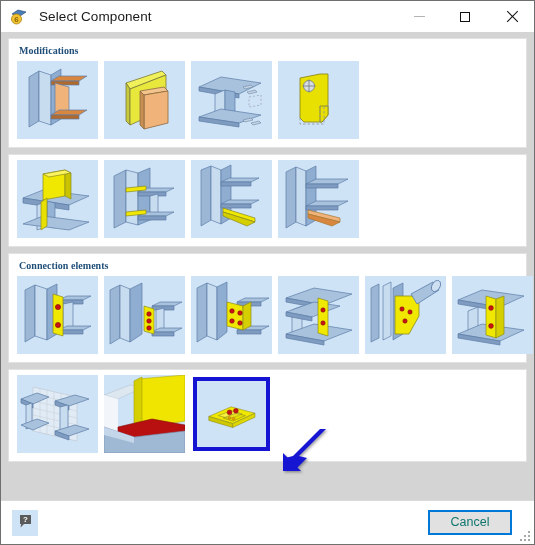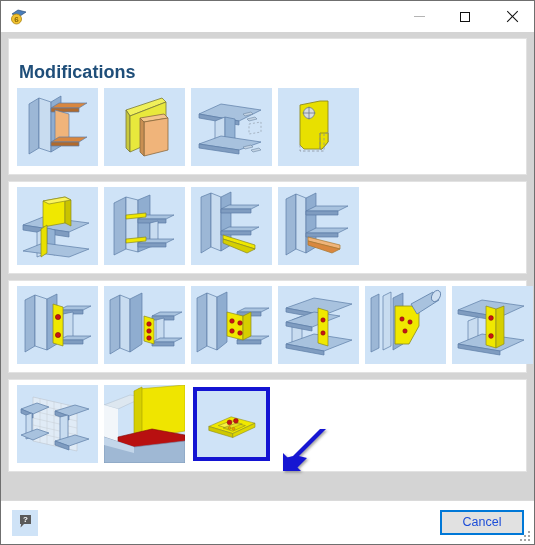--- a/index.html
+++ b/index.html
@@ -101,25 +101,26 @@
     position: relative;
   }
   .group {
     background: #ffffff;
     border: 1px solid #e2e2e2;
     box-sizing: border-box;
     margin-bottom: 6px;
     padding: 5px 8px 8px 8px;
   }
   .group-title {
-    font-size: 18px;
+    font-size: 10px;
     font-weight: bold;
     color: #1f4e79;
-    margin: 18px 0 5px 2px;
+    margin: 1px 0 5px 2px;
     letter-spacing: 0.05px;
+    font-family: Liberation Serif, serif;
   }
   .thumbs {
     display: flex;
     gap: 6px;
   }
   .thumb {
     width: 81px;
     height: 78px;
     background: #cfe3f7;
     box-sizing: border-box;
@@ -164,22 +165,22 @@
     padding: 0;
   }
   .cancel-btn {
     margin-left: auto;
     width: 84px;
     height: 25px;
     background: #e1e1e1;
     border: 2px solid #0078d7;
     font-family: "Liberation Sans", sans-serif;
     font-size: 12.5px;
-    color: #1d4ed8;
-    margin-right: 2px;
+    color: #0f766e;
+    margin-right: 14px;
     line-height: 1;
     padding: 0;
     box-sizing: border-box;
   }
   .grip {
     position: absolute;
     right: 3px;
     bottom: 2px;
     width: 11px;
     height: 11px;
@@ -207,20 +208,21 @@
 <div class="window">
 
   <div class="titlebar">
     <div class="title-icon">
       <svg viewBox="0 0 20 20">
         <path d="M3 7 L9 3 L17 5 L11 9 Z" fill="#4a7ebb" stroke="#2d4f77" stroke-width="0.7"></path>
         <ellipse cx="7.5" cy="12" rx="5" ry="5" fill="#f2c230" stroke="#a8820c" stroke-width="0.8"></ellipse>
         <text x="7.5" y="15.4" font-size="8" font-family="Liberation Sans, sans-serif" font-weight="bold" fill="#8a6a05" text-anchor="middle">6</text>
       </svg>
     </div>
+    <div class="title-text">Select Component</div>
     <div class="win-buttons">
       <button class="win-btn">
         <span class="glyph-min"></span>
       </button>
       <button class="win-btn">
         <span class="glyph-max"></span>
       </button>
       <button class="win-btn">
         <span class="glyph-close"></span>
       </button>
@@ -390,20 +392,21 @@
                 <polygon points="30,54 62,62 54,66 30,58" fill="#d9873f"></polygon>
               </g>
             </svg>
           </div>
         </div>
 
       </div>
     </div>
 
     <div class="group">
+      <div class="group-title">Connection elements</div>
       <div class="thumbs">
 
         <div class="thumb">
           <div class="art">
             <svg viewBox="0 0 81 78">
               <g stroke="#5b7ca6" stroke-width="0.7" stroke-linejoin="round">
                 <polygon points="8,14 18,9 18,60 8,66" fill="#9cb7d6"></polygon>
                 <polygon points="18,9 30,13 30,64 18,60" fill="#c8dcf0"></polygon>
                 <polygon points="30,13 40,8 40,58 30,64" fill="#8fadd0"></polygon>
                 <polygon points="42,24 66,24 74,20 50,20" fill="#a8c2de"></polygon>

